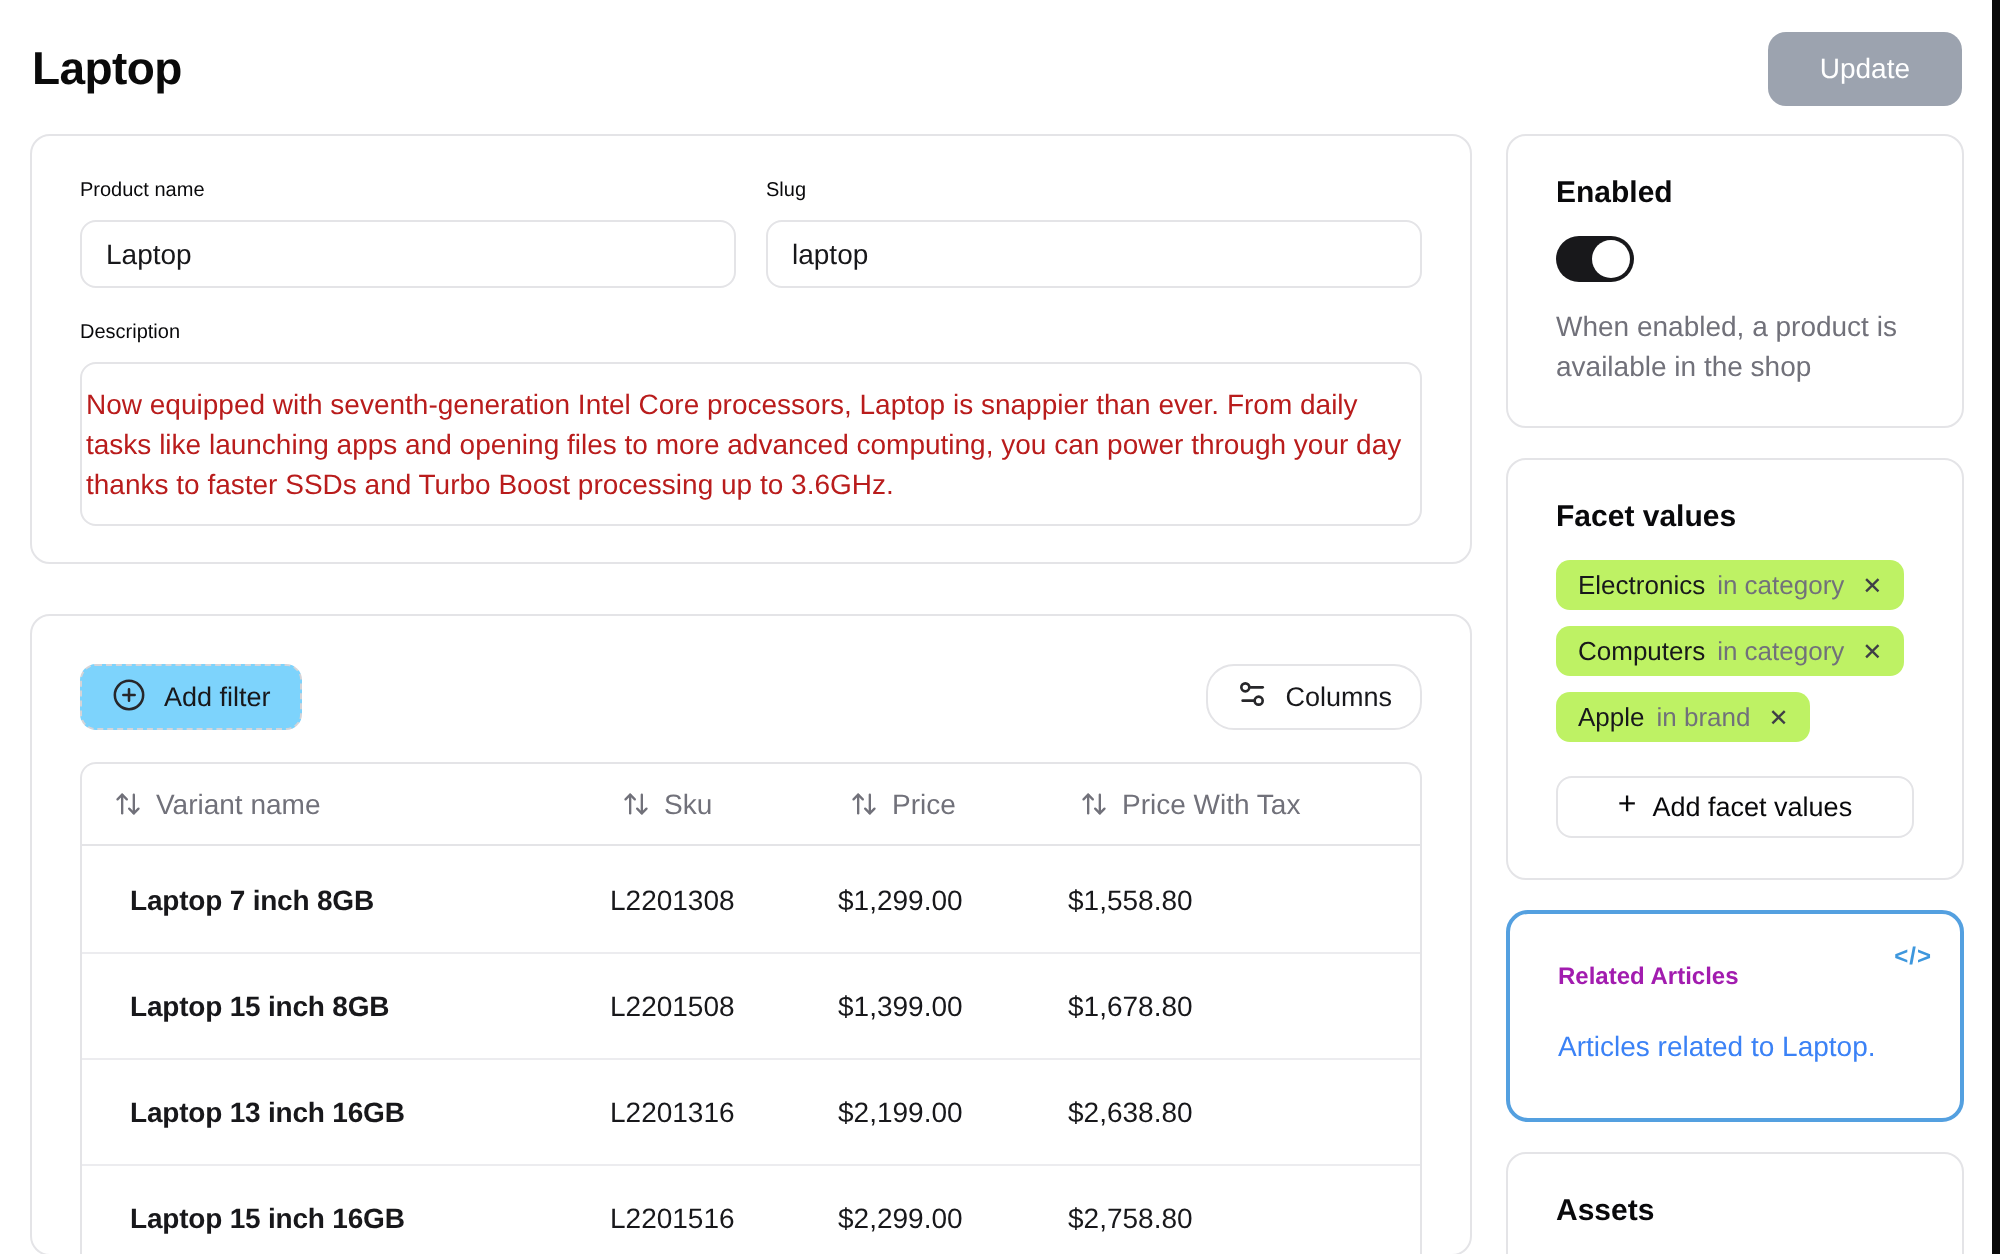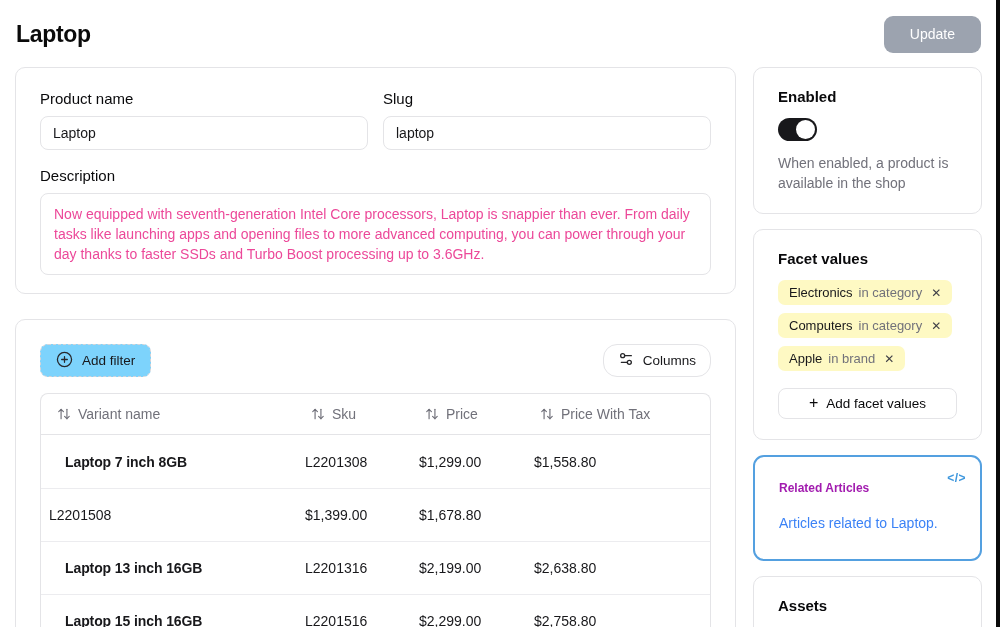--- a/index.html
+++ b/index.html
@@ -28,32 +28,32 @@
   }
   
   .card {
     background: #fff; border: 1px solid #e4e4e7; border-radius: 10px;
   }
   
   .main-col { position: absolute; left: 15px; top: 67px; width: 721px; }
   .details-card { padding: 22px 24px 18px 24px; }
   .field-row { display: grid; grid-template-columns: 1fr 1fr; gap: 15px; }
   .field-label {
-    display: block; font-size: 15px; font-weight: 500; color: #09090b;
+    display: block; font-size: 10px; font-weight: 500; color: #09090b;
     margin-bottom: 9px;
   }
   .text-input {
     width: 100%; height: 34px; border: 1px solid #e4e4e7; border-radius: 8px;
     padding: 0 12px; font-size: 14px; color: #18181b; background: #fff;
     font-family: "Liberation Sans", sans-serif; outline: none;
   }
   .desc-wrap { margin-top: 17px; }
   .textarea-box {
     width: 100%; min-height: 77px; border: 1px solid #e4e4e7; border-radius: 8px;
-    padding: 10px 13px; font-size: 14px; line-height: 20px; color: #ec4899;
+    padding: 10px 2px; font-size: 14px; line-height: 20px; color: #b91c1c;
     background: #fff;
   }
   
   .variants-card { margin-top: 25px; padding: 24px 24px 0 24px; height: 321px; overflow: hidden; }
   .table-toolbar { display: flex; align-items: center; justify-content: space-between; }
   .add-filter-btn {
     display: inline-flex; align-items: center; gap: 9px;
     border: 1px dashed #d4d4d8; border-radius: 8px; background: #7dd3fc;
     height: 33px; padding: 0 15px; font-size: 13.5px; font-weight: 500; color: #18181b;
     font-family: "Liberation Sans", sans-serif; cursor: pointer;
@@ -88,21 +88,21 @@
     margin-top: 13px; width: 39px; height: 23px; border-radius: 12px;
     background: #18181b; position: relative; cursor: pointer;
   }
   .toggle-knob {
     position: absolute; top: 2px; right: 2px; width: 19px; height: 19px;
     background: #fff; border-radius: 50%;
   }
   .side-help { margin-top: 12px; font-size: 14px; line-height: 20px; color: #71717a; }
   .chip-stack { margin-top: 13px; display: flex; flex-direction: column; gap: 8px; align-items: flex-start; }
   .chip {
-    display: inline-flex; align-items: center; background: #fef9c3;
+    display: inline-flex; align-items: center; background: #bef264;
     border-radius: 7px; padding: 5px 11px; font-size: 13px;
   }
   .chip-value { font-weight: 500; color: #18181b; }
   .chip-facet { color: #71717a; margin-left: 6px; }
   .chip-x {
     margin-left: 9px; color: #3f3f46; font-size: 12px; cursor: pointer;
     background: none; border: none; font-family: "Liberation Sans", sans-serif; padding: 0;
   }
   .add-facet-btn {
     margin-top: 17px; width: 100%; height: 31px; border: 1px solid #e4e4e7;
@@ -216,20 +216,21 @@
         </div>
       </div>
 
       <div class="tr tbody-row">
         <div class="td first">Laptop 7 inch 8GB</div>
         <div class="td">L2201308</div>
         <div class="td">$1,299.00</div>
         <div class="td">$1,558.80</div>
       </div>
       <div class="tr tbody-row">
+        <div class="td first">Laptop 15 inch 8GB</div>
         <div class="td">L2201508</div>
         <div class="td">$1,399.00</div>
         <div class="td">$1,678.80</div>
       </div>
       <div class="tr tbody-row">
         <div class="td first">Laptop 13 inch 16GB</div>
         <div class="td">L2201316</div>
         <div class="td">$2,199.00</div>
         <div class="td">$2,638.80</div>
       </div>

